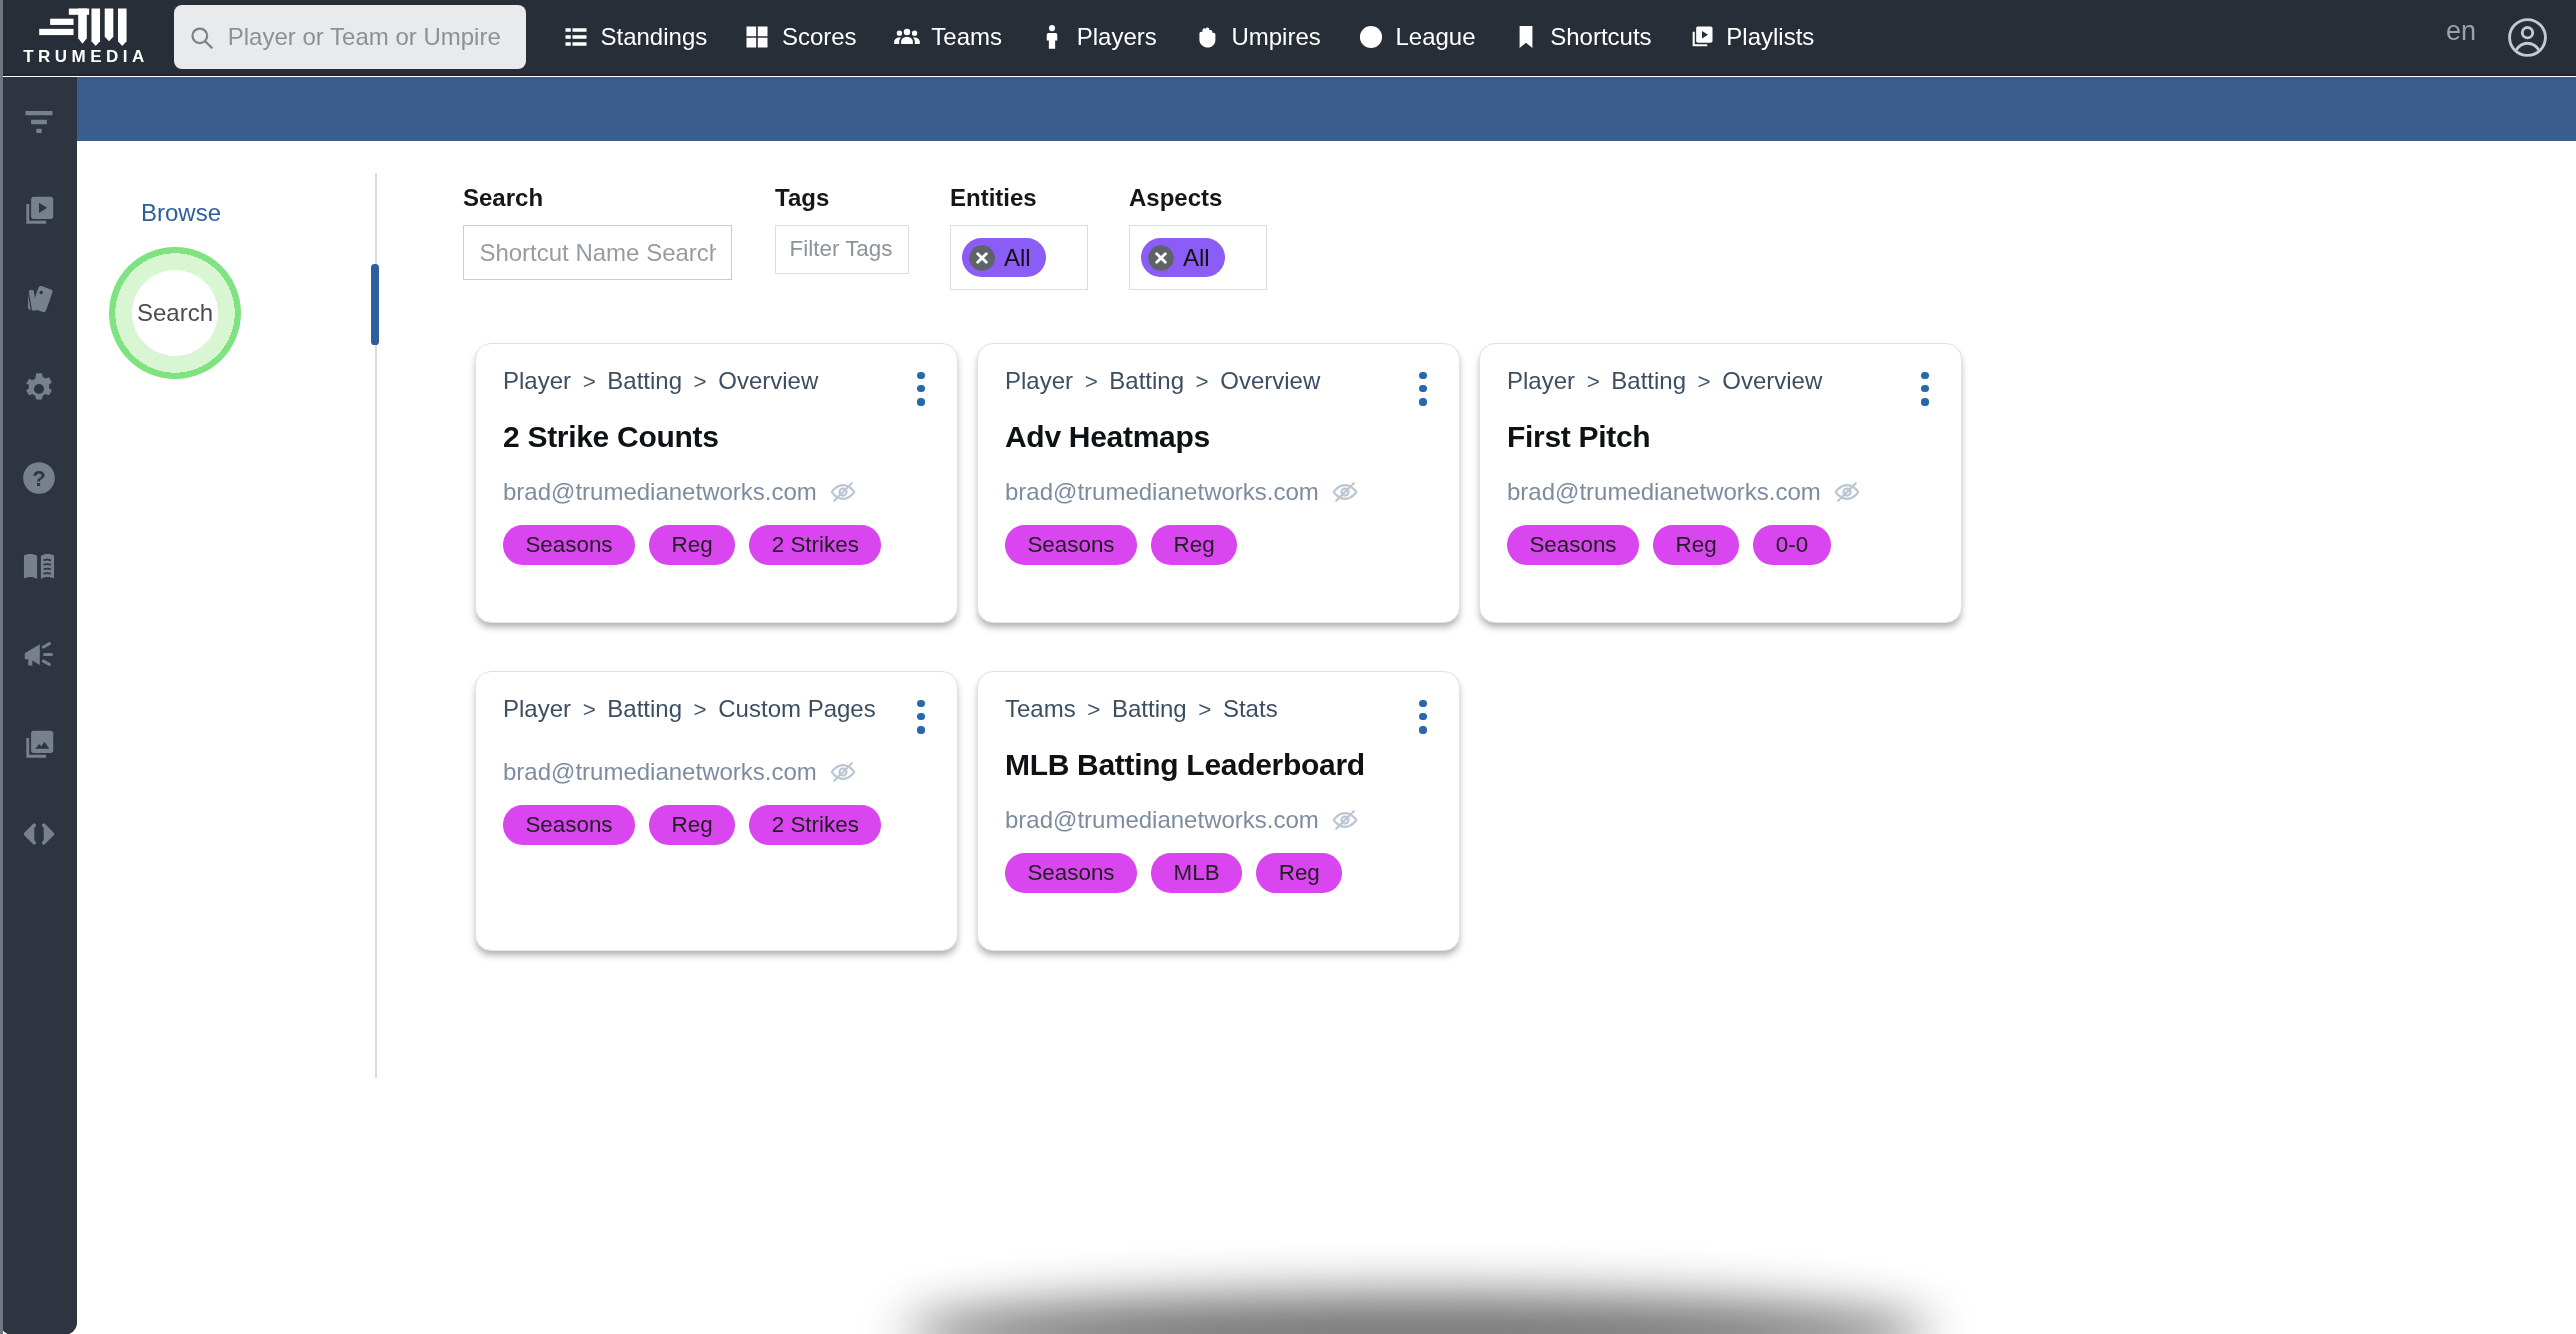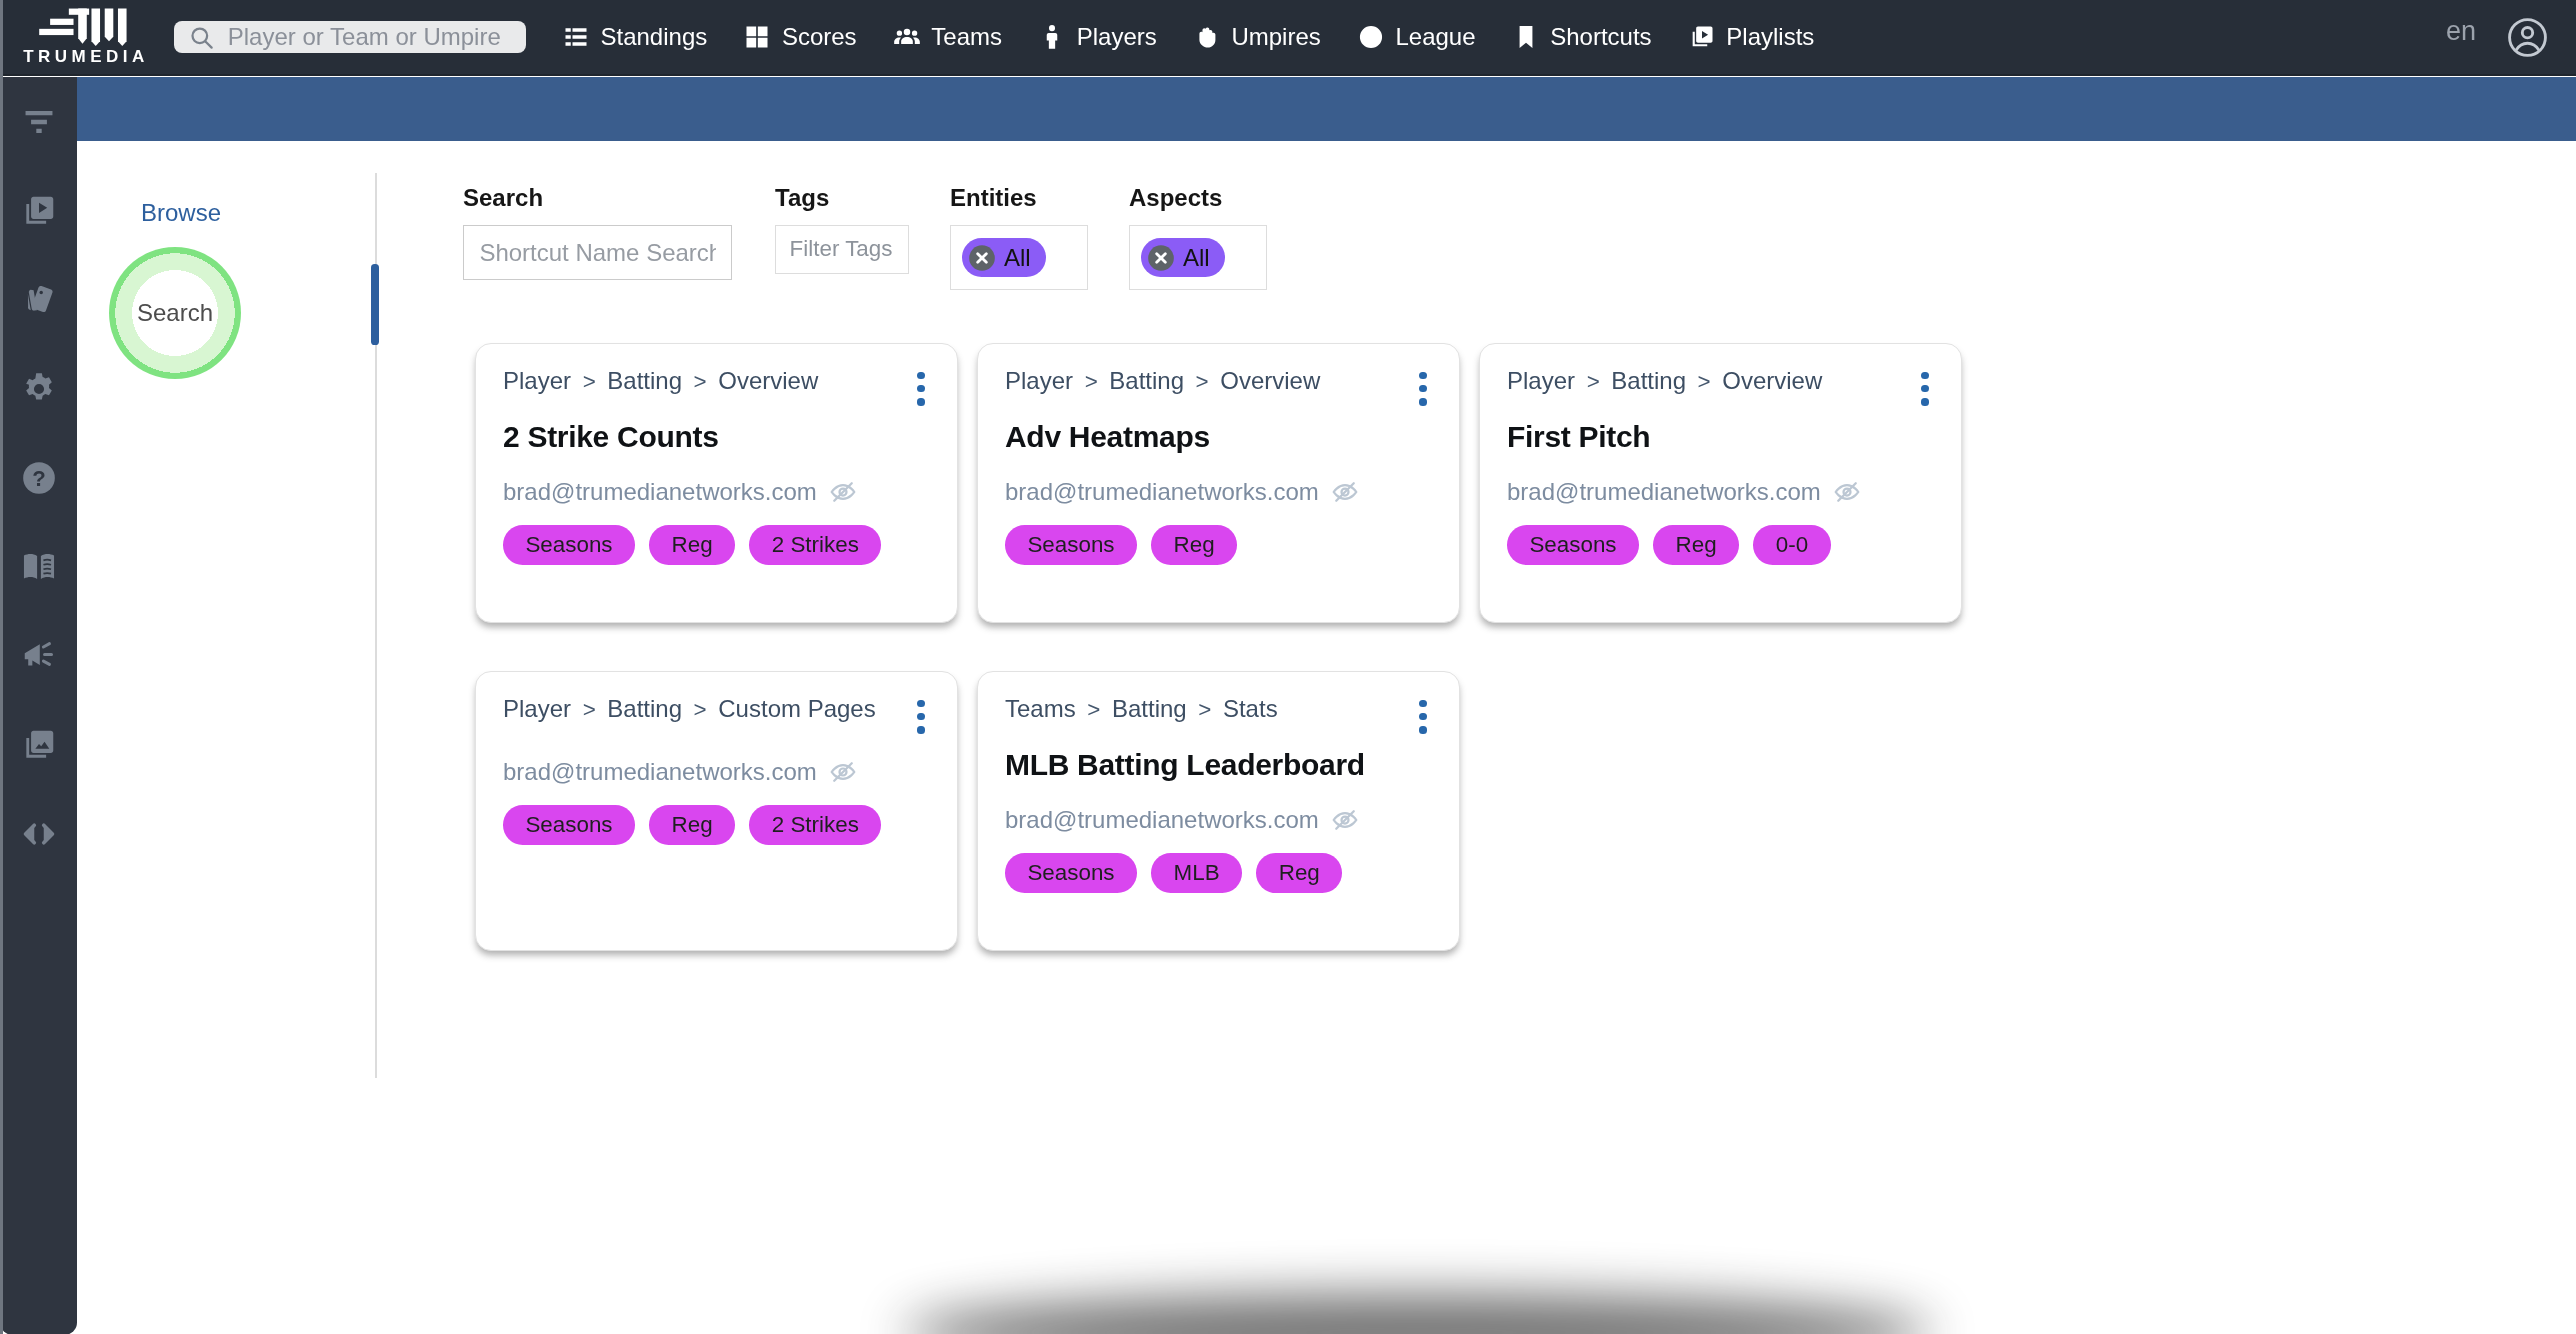--- a/index.html
+++ b/index.html
@@ -12,21 +12,21 @@
 
   
   .header{
     position:absolute;top:0;left:0;width:2576px;height:74px;background:#272E38;
     border-bottom:2.7px solid #20262E;display:flex;align-items:center;z-index:50;
   }
   .logo{width:172px;height:74px;display:flex;flex-direction:column;align-items:center;justify-content:center;cursor:pointer;}
   .logo-mark{width:104px;height:39px;}
   .brand-text{color:#ffffff;font-size:17px;font-weight:700;letter-spacing:4.5px;margin-top:0.9px;}
   .global-search{
-    margin-left:1.8px;width:352px;height:32px;background:#E9EAEB;border-radius:8px;
+    margin-left:1.8px;width:352px;height:64px;background:#E9EAEB;border-radius:8px;
     display:flex;align-items:center;gap:10.7px;padding:0 14.3px;box-sizing:border-box;flex:none;
   }
   .global-search svg{width:27px;height:27px;flex:none;}
   .global-search input{
     border:none;background:transparent;outline:none;width:100%;
     font-size:24px;color:#333;font-family:"Liberation Sans",sans-serif;
   }
   .global-search input::placeholder{color:#8B9099;}
   .nav{display:flex;align-items:center;margin-left:36px;gap:36px;}
   .nav-item{display:flex;align-items:center;gap:10.7px;color:#ffffff;font-size:24px;cursor:pointer;white-space:nowrap;}

